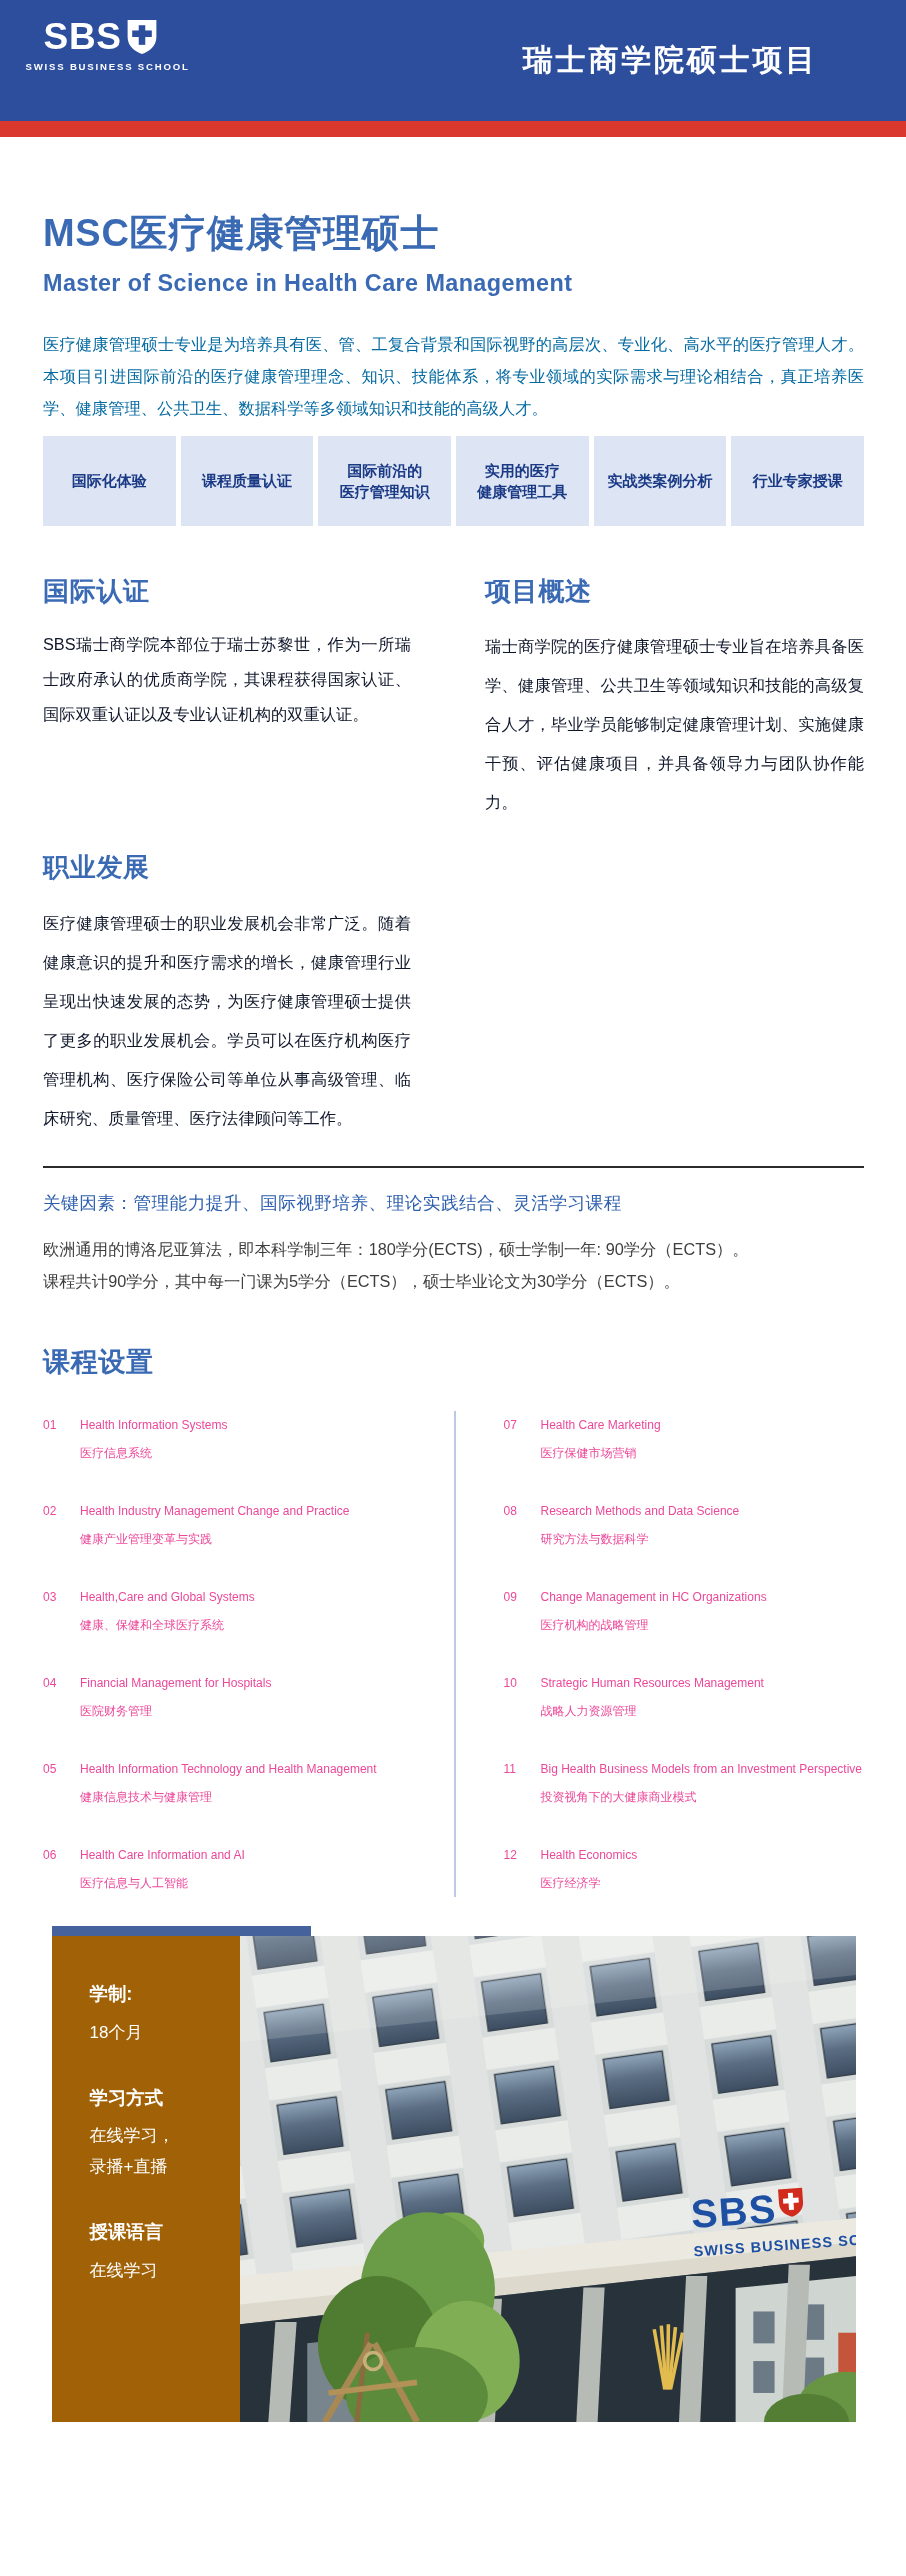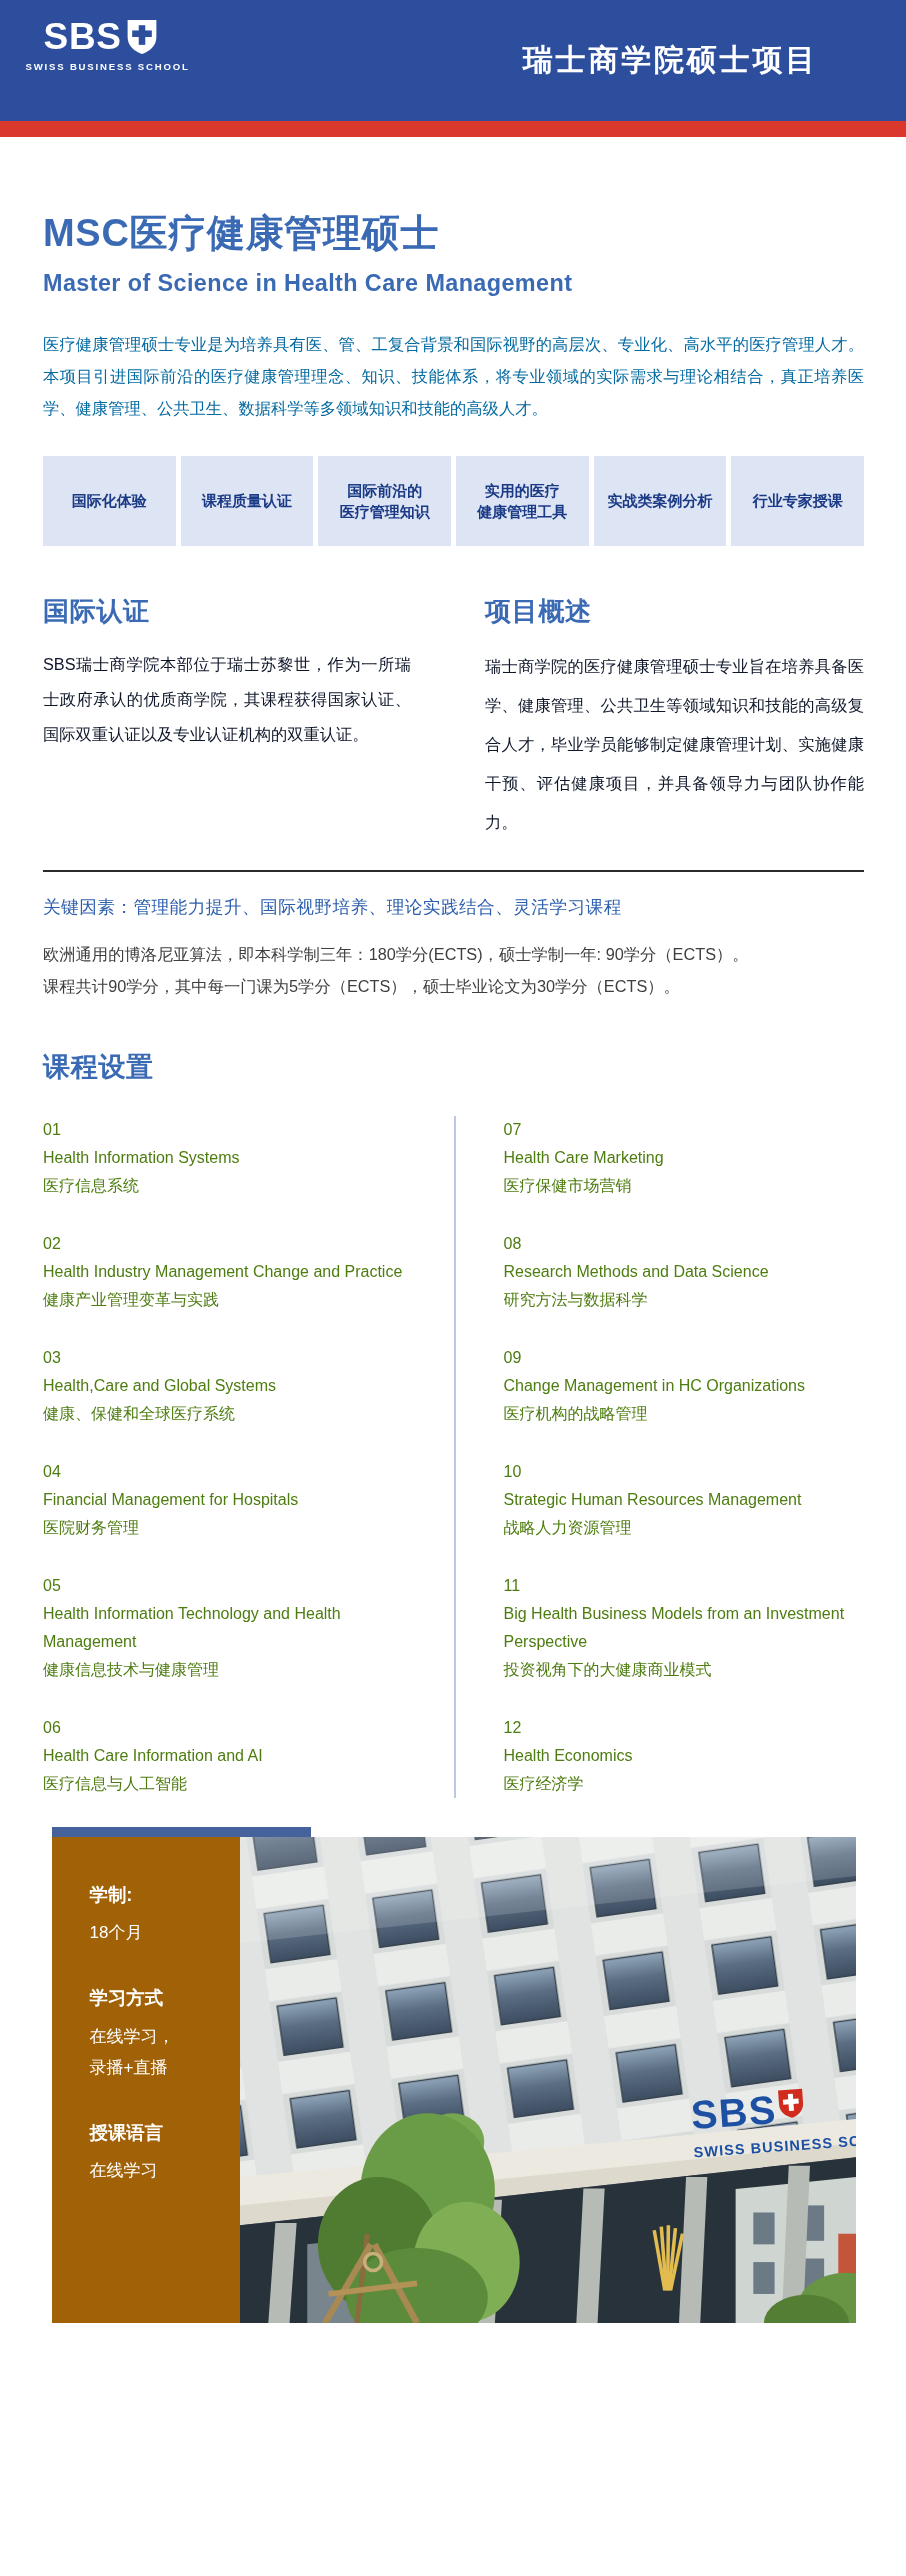--- a/index.html
+++ b/index.html
@@ -12,42 +12,42 @@
   .logo-shield { margin-top:1.4px; }
   .logo-school { margin-top:5px; font-size:9.6px; font-weight:bold; letter-spacing:1.8px; white-space:nowrap; }
   .header-title { position:absolute; right:89px; top:40px; font-size:30px; font-weight:bold; color:#fff; letter-spacing:2.8px; white-space:nowrap; }
   .red-stripe { height:15.6px; background:#DA372D; }
 
   .main { padding:0 43px; }
   h1.msc-title { margin:71px 0 0; font-size:38px; color:#3B6AB4; font-weight:bold; letter-spacing:0.7px; }
   h2.msc-sub { margin:11.3px 0 0; font-size:23.4px; color:#3B6AB4; font-weight:bold; letter-spacing:0.4px; }
   p.intro { margin:31px 0 0; font-size:16.3px; line-height:32px; text-align:justify; color:#0369a1; }
 
-  .features { margin-top:32px; display:flex; gap:5px; }
+  .features { margin-top:12px; display:flex; gap:5px; }
   .feature { flex:1; height:90px; background:#DDE5F4; color:#1B3A86; font-weight:bold; font-size:15px; line-height:21px;
              display:flex; flex-direction:column; align-items:center; justify-content:center; text-align:center; }
   .feature span { display:block; }
 
   .grid { margin-top:48px; display:grid; grid-template-columns:368px 1fr; column-gap:74px; row-gap:28px; }
   .sec h3 { margin:0 0 18.4px; font-size:26px; color:#3B6AB4; font-weight:bold; letter-spacing:0.7px; }
   .sec p { margin:0; font-size:16.3px; text-align:justify; color:#0f172a; }
   .lh-a p { line-height:35px; }
   .lh-b p { line-height:39px; }
 
   .divider { margin-top:28px; border-top:2.1px solid #2B2B2B; }
   .key-factors { margin:23px 0 0; font-size:17.7px; color:#2D5FAE; letter-spacing:0.4px; }
   .ects { margin-top:18.4px; }
   .ects p { margin:0; font-size:16.3px; line-height:32px; color:#3E3E3E; }
 
   h3.curriculum-title { margin:47px 0 0; font-size:27px; color:#3B6AB4; font-weight:bold; letter-spacing:0.7px; }
   .courses { margin-top:31px; display:flex; }
   .course-col { width:50%; box-sizing:border-box; }
   .course-col.left { padding-right:32px; }
   .course-col.right { border-left:2.1px solid #BCC9E6; padding-left:48px; }
-  .course { display:flex; margin-bottom:30px; font-size:16px; line-height:28px; color:#4d7c0f;flex-direction:column; }
+  .course { display:flex; margin-bottom:30px; font-size:12px; line-height:28px; color:#ec4899; }
   .course:last-child { margin-bottom:0; }
   .course .num { width:37px; flex-shrink:0; }
 
   .bottom { position:relative; margin:39px 8.5px 57px; height:486px; display:flex; }
   .accent { position:absolute; left:0; top:-10px; width:259px; height:10px; background:#46629C; }
   .info-panel { width:188px; box-sizing:border-box; background:#a16207; color:#fff; padding:45px 11.3px 0 38px; }
   .info-item + .info-item { margin-top:37px; }
   .info-label { font-size:18.4px; font-weight:bold; line-height:25.5px; }
   .info-value { margin-top:10px; font-size:17px; line-height:31px; }
   .photo { flex:1; position:relative; overflow:hidden; }
@@ -108,20 +108,24 @@
   </div>
 
   <div class="grid">
     <div class="sec lh-a">
       <h3>国际认证</h3>
       <p>SBS瑞士商学院本部位于瑞士苏黎世，作为一所瑞士政府承认的优质商学院，其课程获得国家认证、国际双重认证以及专业认证机构的双重认证。</p>
     </div>
     <div class="sec lh-b">
       <h3>项目概述</h3>
       <p>瑞士商学院的医疗健康管理硕士专业旨在培养具备医学、健康管理、公共卫生等领域知识和技能的高级复合人才，毕业学员能够制定健康管理计划、实施健康干预、评估健康项目，并具备领导力与团队协作能力。</p>
+    </div>
+    <div class="sec lh-b">
+      <h3>职业发展</h3>
+      <p>医疗健康管理硕士的职业发展机会非常广泛。随着健康意识的提升和医疗需求的增长，健康管理行业呈现出快速发展的态势，为医疗健康管理硕士提供了更多的职业发展机会。学员可以在医疗机构医疗管理机构、医疗保险公司等单位从事高级管理、临床研究、质量管理、医疗法律顾问等工作。</p>
     </div>
   </div>
 
   <div class="divider"></div>
   <p class="key-factors">关键因素：管理能力提升、国际视野培养、理论实践结合、灵活学习课程</p>
   <div class="ects">
     <p>欧洲通用的博洛尼亚算法，即本科学制三年：180学分(ECTS)，硕士学制一年: 90学分（ECTS）。</p>
     <p>课程共计90学分，其中每一门课为5学分（ECTS），硕士毕业论文为30学分（ECTS）。</p>
   </div>
 

